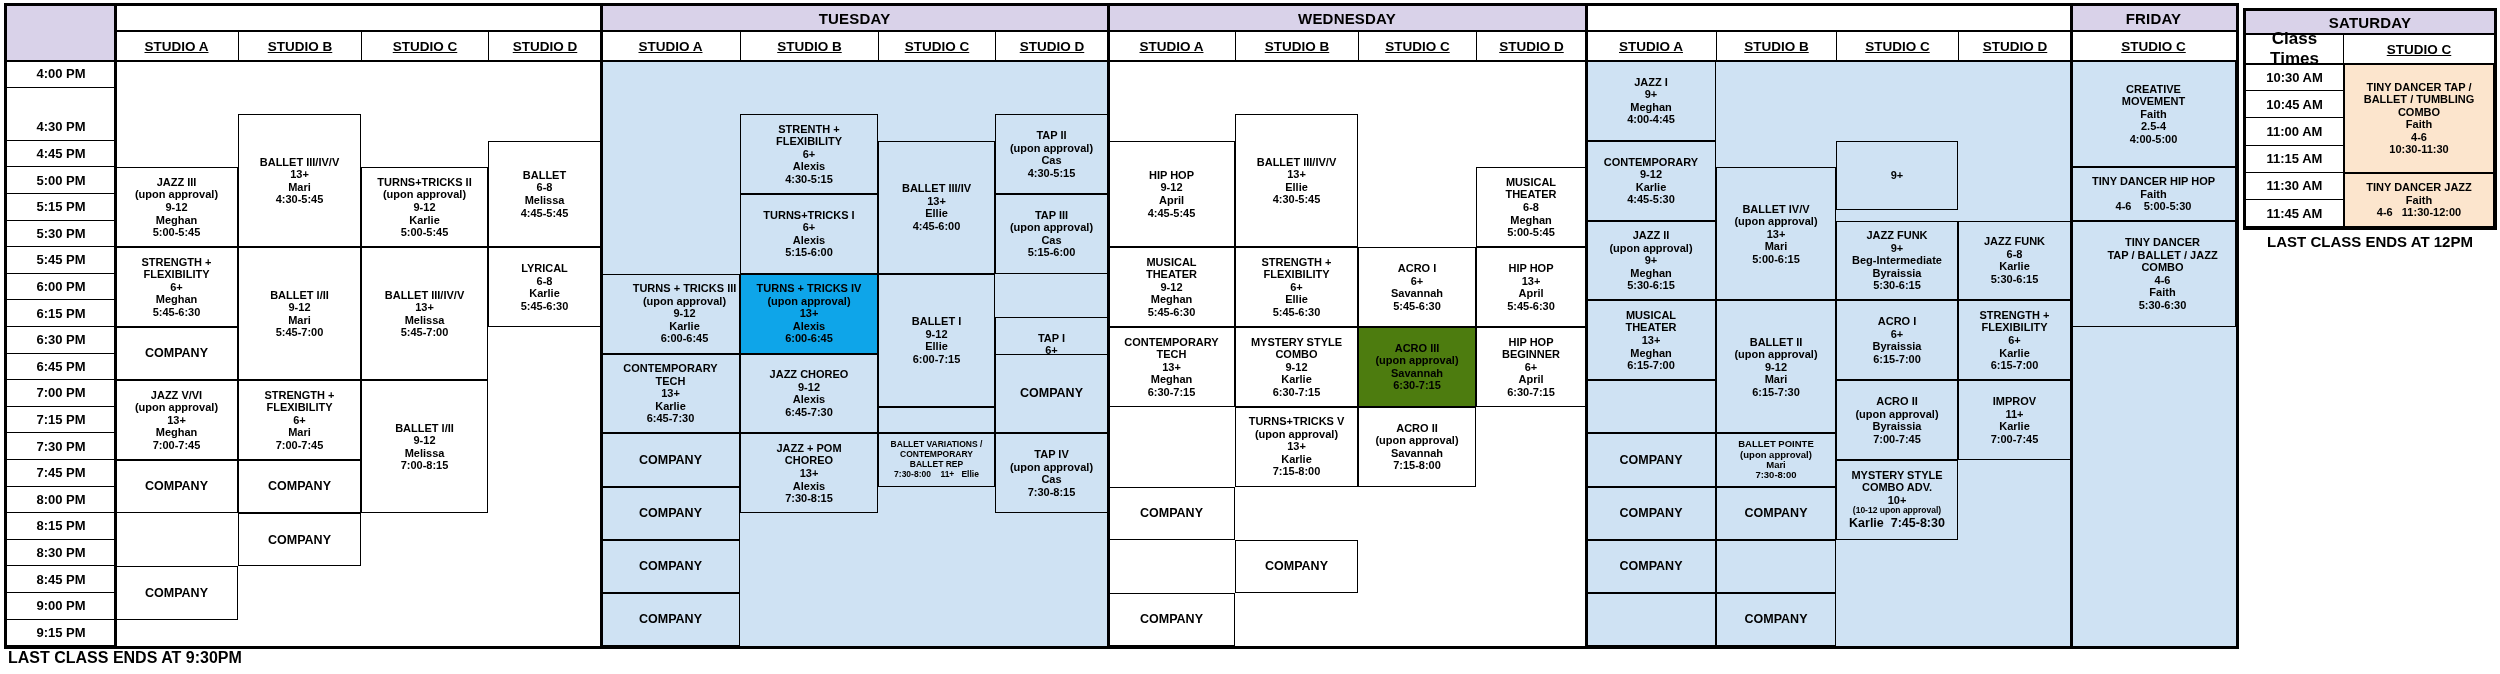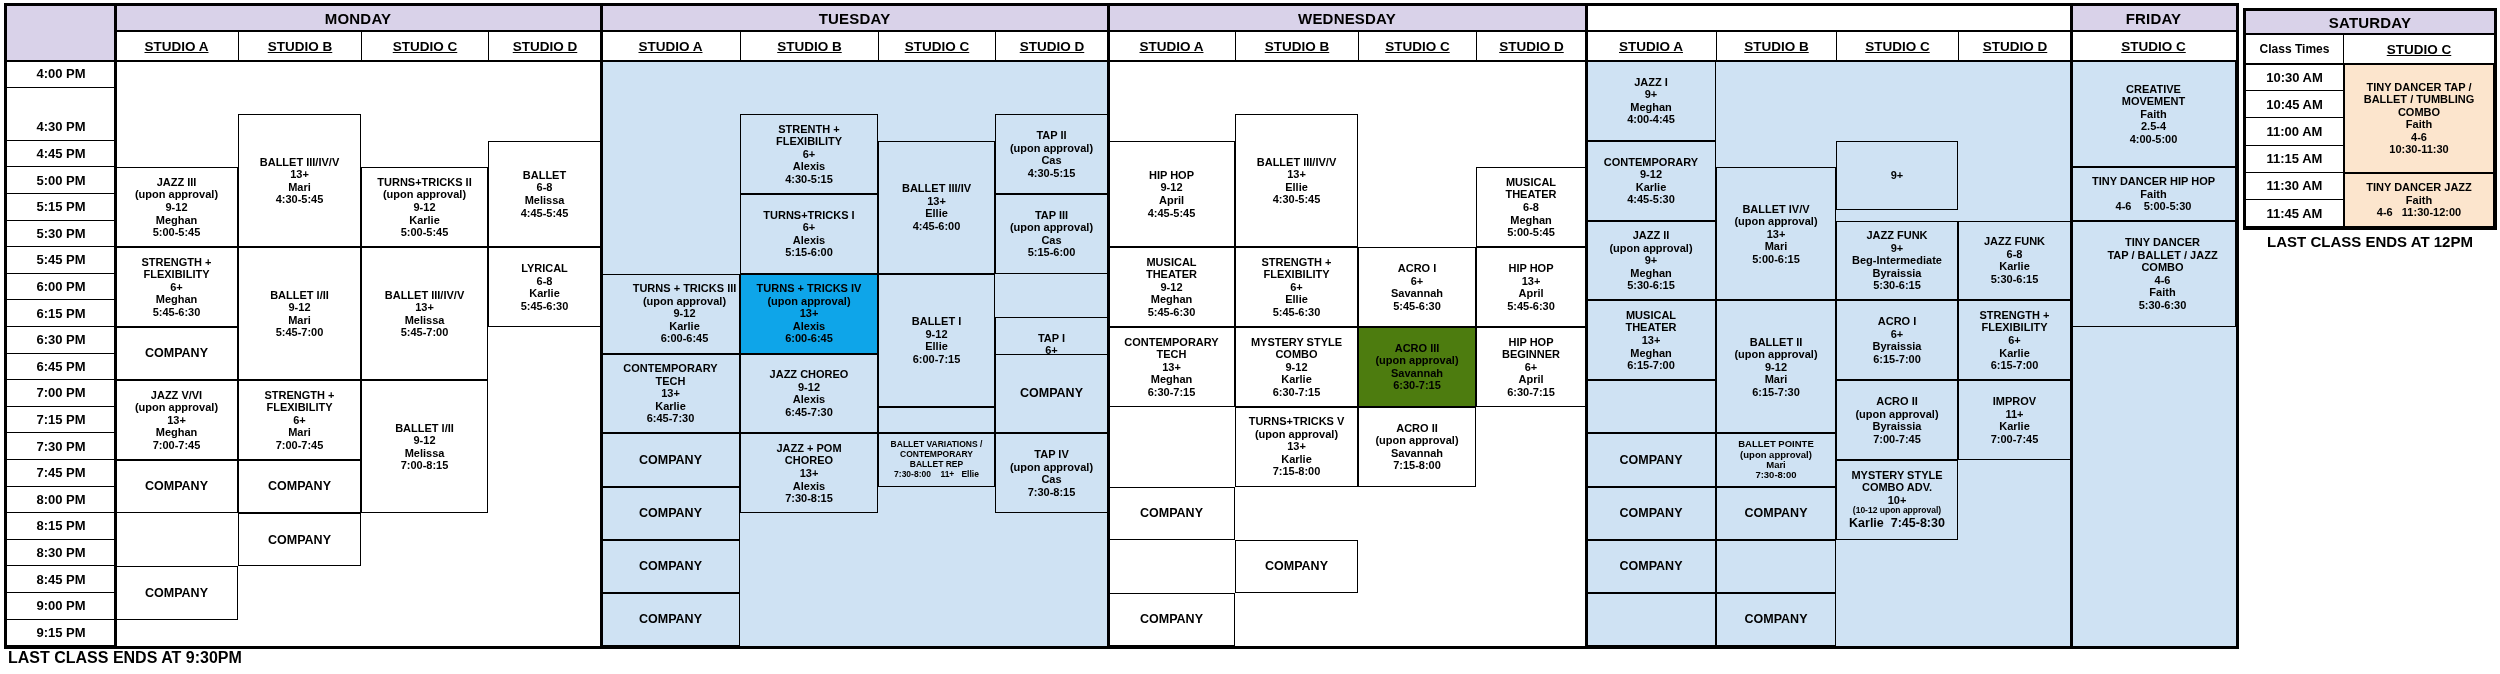--- a/index.html
+++ b/index.html
@@ -2,21 +2,21 @@
 <html><head>
 <meta charset="utf-8">
 <style>
   html,body{margin:0;padding:0;background:#fff;}
   body{width:2500px;height:674px;position:relative;font-family:"Liberation Sans",sans-serif;font-weight:bold;color:#000;overflow:hidden;}
   #app{position:absolute;inset:0;background:#fff;}
   .tbl{position:absolute;border:3px solid #000;background:#fff;}
   .cell{position:absolute;box-sizing:border-box;display:flex;align-items:center;justify-content:center;text-align:center;}
   .band{font-size:15px;letter-spacing:.2px;}
   .studio-h{font-size:13.5px;text-decoration:underline;background:#fff;}
-  .plain-h{font-size:12px;background:#fff;}
+  .plain-h{font-size:17px;background:#fff;}
   .time-c{font-size:13px;background:#fff;}
   .colbg{position:absolute;}
   .cls{position:absolute;box-sizing:border-box;border:1.5px solid #000;display:flex;flex-direction:column;align-items:center;justify-content:center;text-align:center;overflow:hidden;}
   .line{font-size:11px;line-height:1.14;white-space:pre;}
   .line.single{font-size:12.5px;}
   .line.sm{font-size:9.5px;line-height:1.1;}
   .line.xs{font-size:8.5px;line-height:1.15;}
   .line.lg{font-size:12.5px;line-height:1.2;}
   .vline,.hline{position:absolute;background:#000;z-index:30;}
   .footer{position:absolute;font-size:16px;}
@@ -86,23 +86,20 @@
       </div>
       <div class="cell time-c" style="left: 0px; top: 560.4px; width: 108px; height: 26.6px; border-bottom: 1.5px solid rgb(0, 0, 0); box-sizing: border-box;">
         <span class="">8:45 PM</span>
       </div>
       <div class="cell time-c" style="left: 0px; top: 587px; width: 108px; height: 26.6px; border-bottom: 1.5px solid rgb(0, 0, 0); box-sizing: border-box;">
         <span class="">9:00 PM</span>
       </div>
       <div class="cell time-c" style="left: 0px; top: 613.6px; width: 108px; height: 26.6px; border-bottom: 1.5px solid rgb(0, 0, 0); box-sizing: border-box;">
         <span class="">9:15 PM</span>
       </div>
-      <div class="cell band" style="left: 108px; top: 0px; width: 486px; height: 25px; background: rgb(217, 210, 233);">
-        <span class="">MONDAY</span>
-      </div>
       <div class="colbg" style="left: 108px; top: 55px; width: 486px; height: 585.2px; background: rgb(255, 255, 255);"></div>
       <div class="cell studio-h" style="left: 108px; top: 25px; width: 123px; height: 30px; border-left: none; box-sizing: border-box;">
         <span class="">STUDIO A</span>
       </div>
       <div class="cls" style="left: 108px; top: 161.4px; width: 123px; height: 79.8px; background: rgb(255, 255, 255); z-index: 10;">
         <span class="line">JAZZ III</span>
         <span class="line">(upon approval)</span>
         <span class="line">9-12</span>
         <span class="line">Meghan</span>
         <span class="line">5:00-5:45</span>

